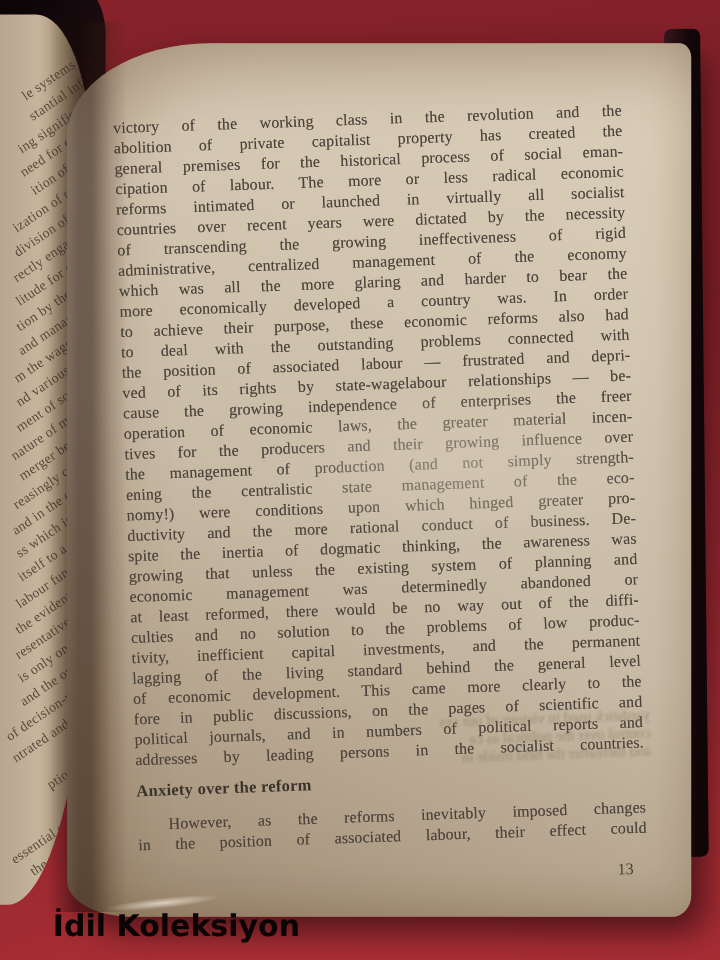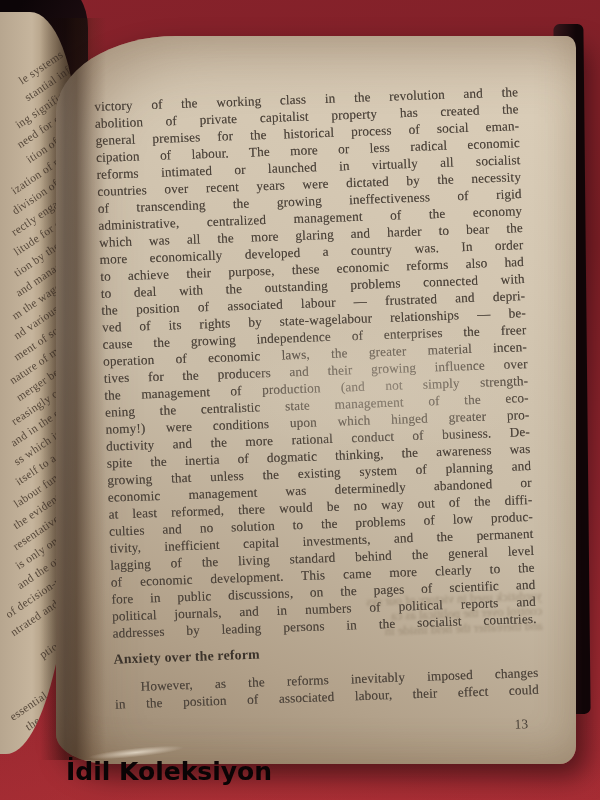--- a/index.html
+++ b/index.html
@@ -81,21 +81,21 @@
     background:linear-gradient(to right, rgba(20,8,4,0) 0%, rgba(20,8,4,.42) 38%, rgba(35,18,8,.48) 55%, rgba(60,35,18,.18) 80%, rgba(60,35,18,0) 100%);
     pointer-events:none;
   }
   
   .edge-gloss {
     position:absolute; left:88px; top:748px; width:96px; height:9px; z-index:4;
     background:radial-gradient(closest-side, rgba(236,226,210,.8), rgba(236,226,210,0));
     transform:rotate(-6deg);
   }
   .watermark {
-    position:absolute; left:66px; top:757px; z-index:6;
+    position:absolute; left:44px; top:757px; z-index:6;
     font-family:"DejaVu Sans", sans-serif; font-weight:700;
     font-size:25px; color:#0a0405;
   }
 </style>
 </head>
 <body>
 
 <div class="photo">
 
   <div class="cover-topleft"></div>

